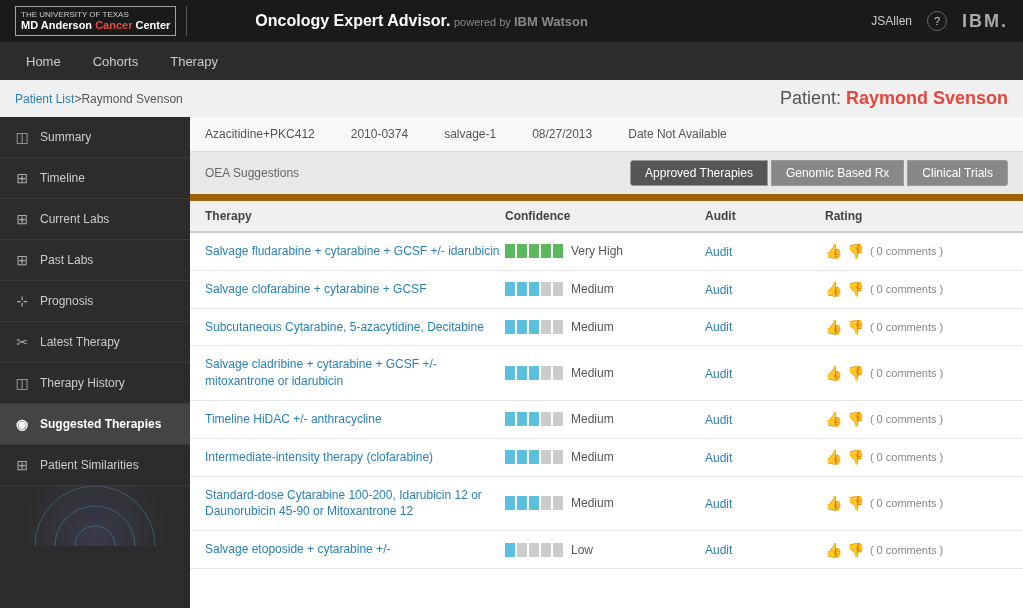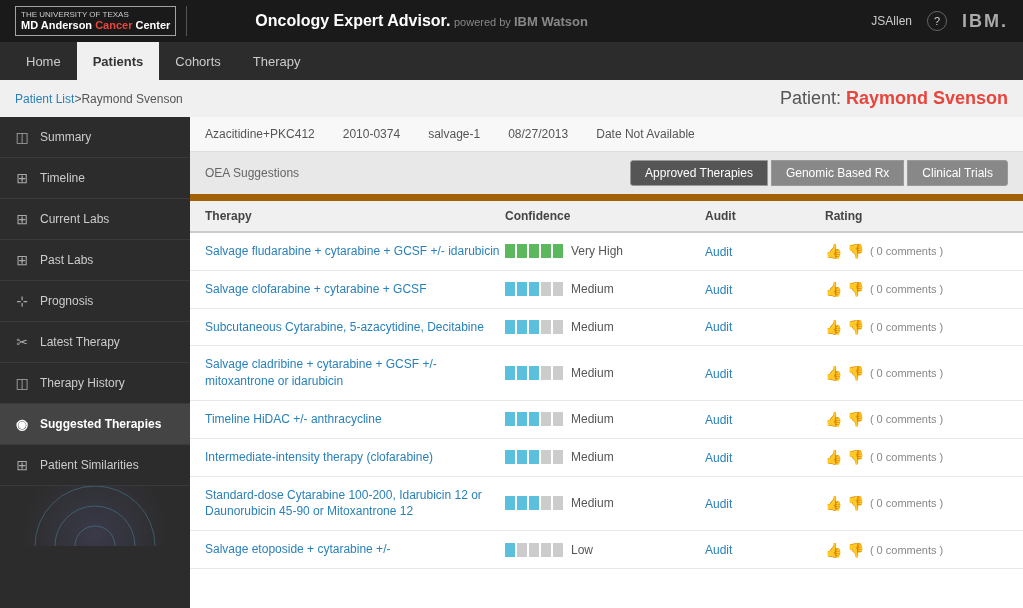--- a/index.html
+++ b/index.html
@@ -129,21 +129,21 @@
       display: flex;
       flex-direction: column;
     }
 
     
     .patient-info-bar {
       background: #f8f8f8;
       border-bottom: 1px solid #ddd;
       padding: 10px 15px;
       display: flex;
-      gap: 28px;
+      gap: 36px;
       font-size: 12px;
       color: #555;
     }
 
     
     .oea-header {
       background: #e8e8e8;
       padding: 8px 15px;
       display: flex;
       align-items: center;
@@ -254,21 +254,20 @@
   </div>
   <div class="header-right">
     <span style="cursor:pointer;">JSAllen</span>
     <span style="cursor:pointer; border:1px solid #666; border-radius:50%; width:20px; height:20px; display:flex; align-items:center; justify-content:center; font-size:11px;">?</span>
     <span class="ibm-logo">IBM.</span>
   </div>
 </div>
 
 <div class="nav-bar">
   <div class="nav-item">Home</div>
-  <div class="nav-item active">Patients</div>
   <div class="nav-item">Cohorts</div>
   <div class="nav-item">Therapy</div>
 </div>
 
 <div class="breadcrumb-bar">
   <span class="breadcrumb-link">Patient List</span>
   <span> &gt; </span>
   <span>Raymond Svenson</span>
   <div class="patient-title">
     <span>Patient: </span>

